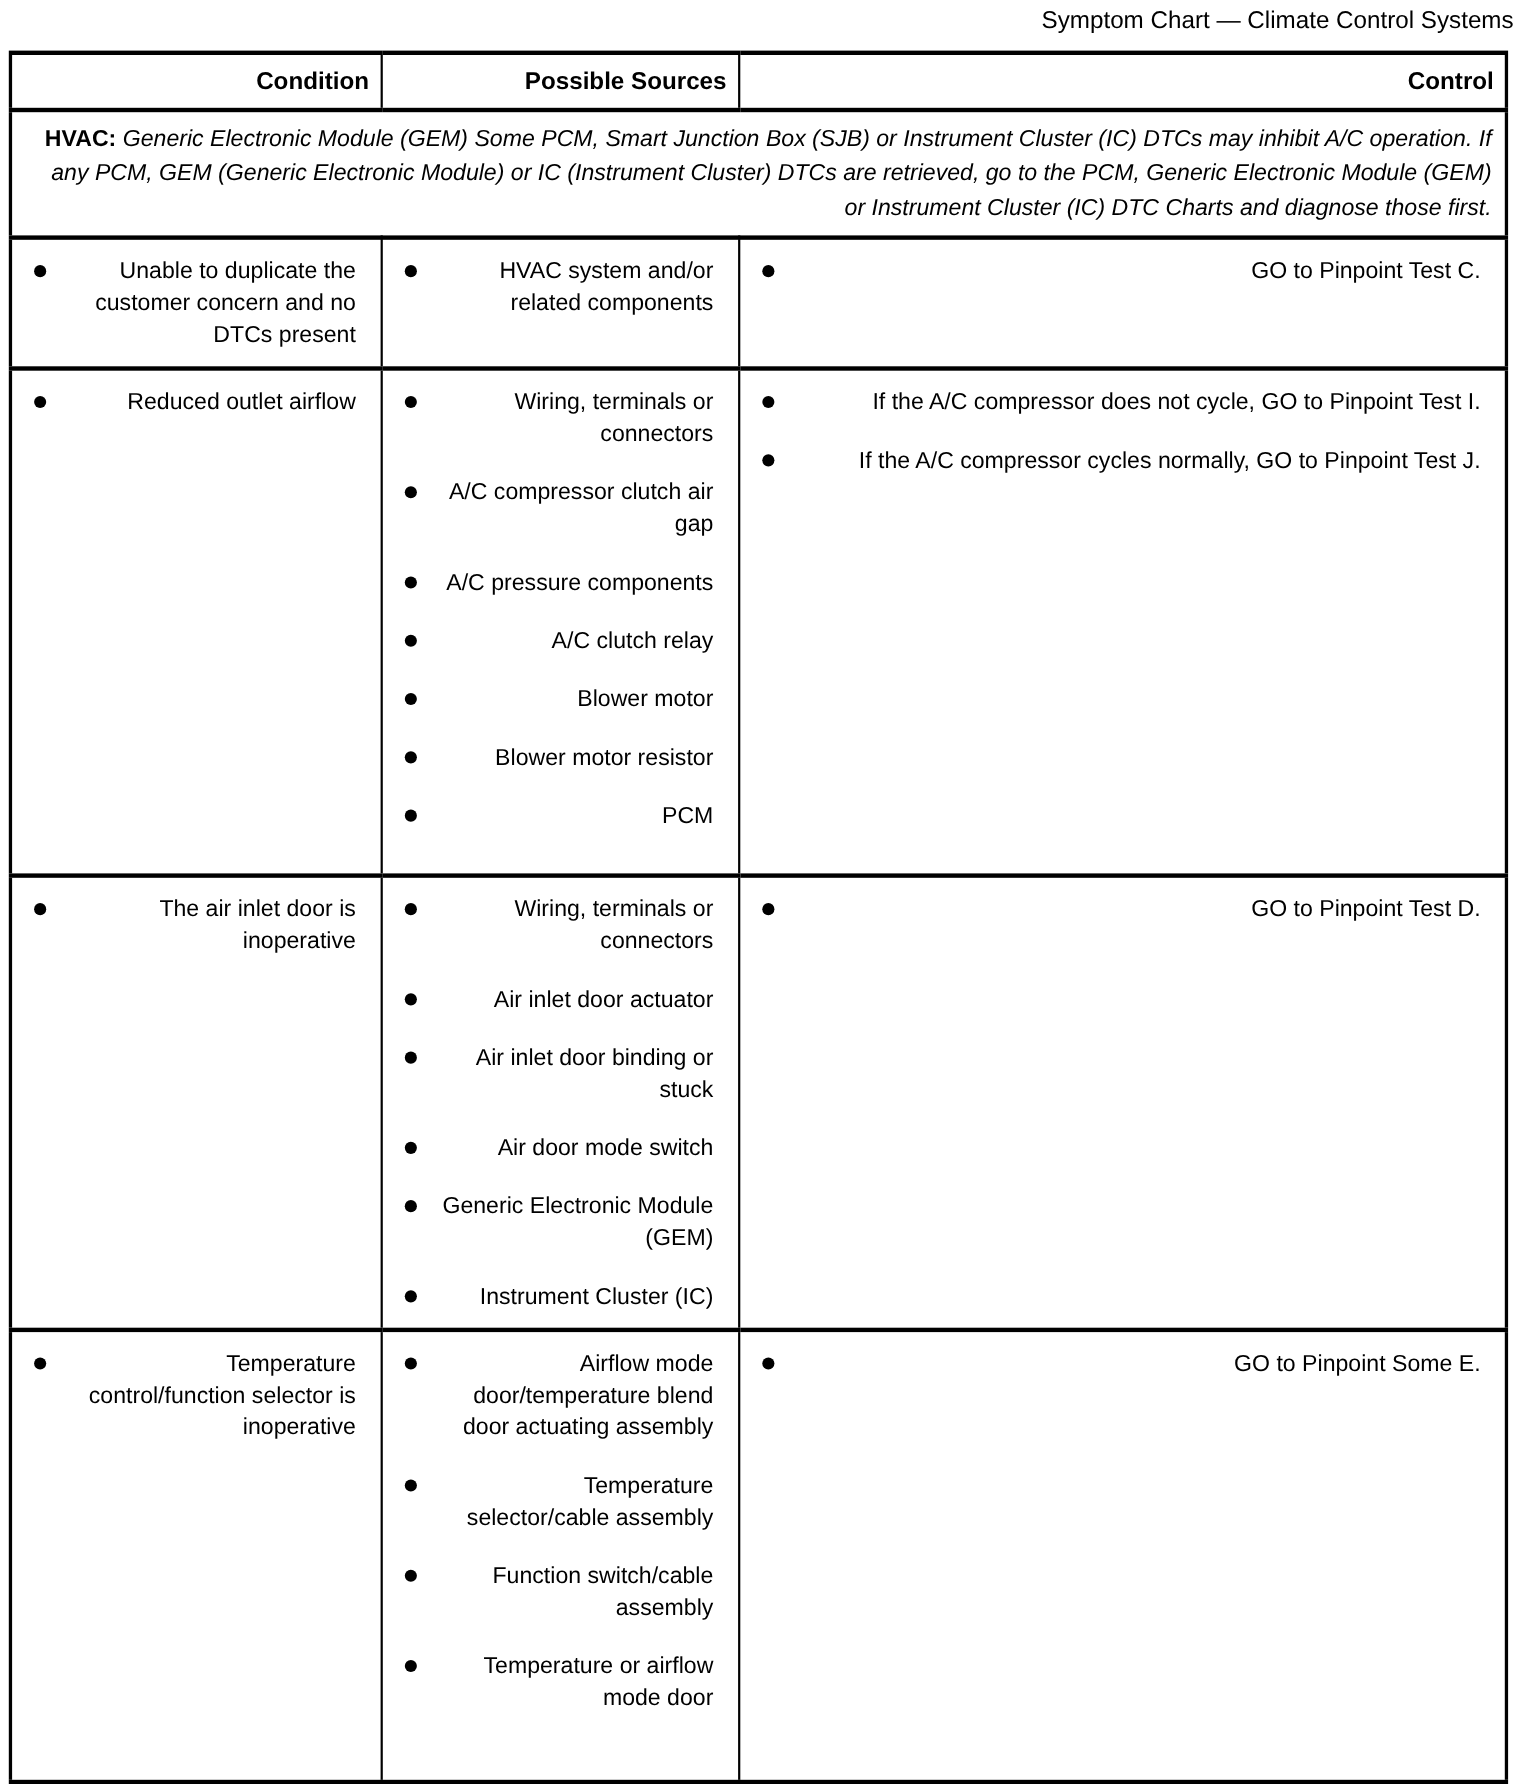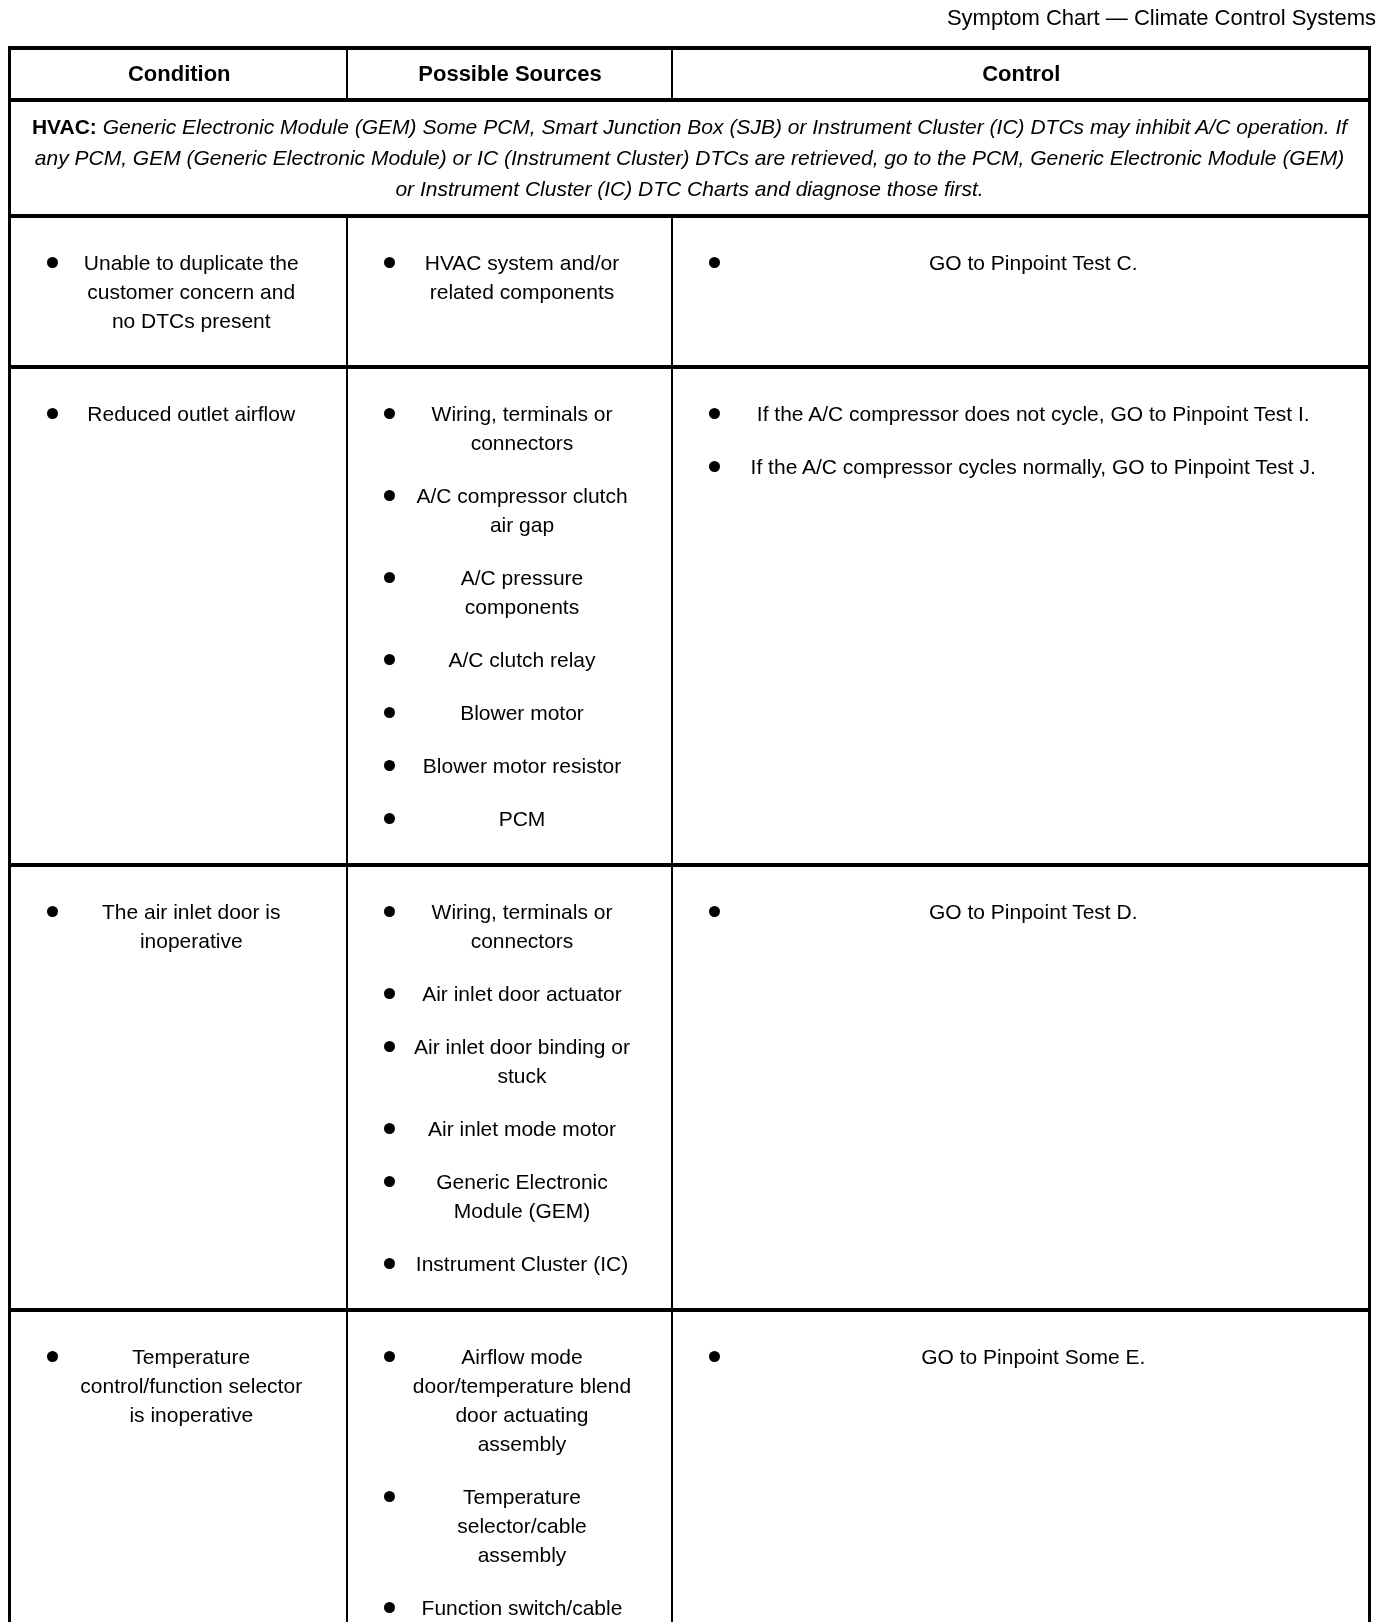--- a/index.html
+++ b/index.html
@@ -26,42 +26,42 @@
     border-bottom: 9px solid #000;
   }
   col.col-condition { width: 337px; }
   col.col-sources   { width: 325px; }
   col.col-action    { width: 698px; }
   th, td {
     border: 2px solid #000;
     border-top-width: 4px;
     border-bottom-width: 4px;
     vertical-align: top;
-    text-align: center;
+    text-align: right;
   }
   th {
     font-size: 22px;
     font-weight: bold;
     padding: 11px 10px 11px 12px;
     line-height: 26px;
   }
   td.note-cell {
     padding: 9px 12px 10px 12px;
     font-size: 21px;
     line-height: 31px;
   }
   .note-label { font-weight: bold; font-style: normal; }
   .note-text  { font-style: italic; }
   td.cell {
     padding: 14px 22px 14px 20px;
     font-size: 21px;
   }
   ul.bullet-list {
     list-style: none;
-    margin: 16px; padding: 0;
+    margin: 0; padding: 0;
     display: flex;
     flex-direction: column;
     gap: 24px;
   }
   ul.bullet-list li {
     display: flex;
     gap: 17px;
     line-height: 29px;
   }
   .bullet {
@@ -203,21 +203,21 @@
             <li>
               <span class="bullet"></span>
               <span class="item-text">Air inlet door actuator</span>
             </li>
             <li>
               <span class="bullet"></span>
               <span class="item-text">Air inlet door binding or stuck</span>
             </li>
             <li>
               <span class="bullet"></span>
-              <span class="item-text">Air inlet mode motor</span>
+              <span class="item-text">Air door mode switch</span>
             </li>
             <li>
               <span class="bullet"></span>
               <span class="item-text">Generic Electronic Module (GEM)</span>
             </li>
             <li>
               <span class="bullet"></span>
               <span class="item-text">Instrument Cluster (IC)</span>
             </li>
           </ul>

